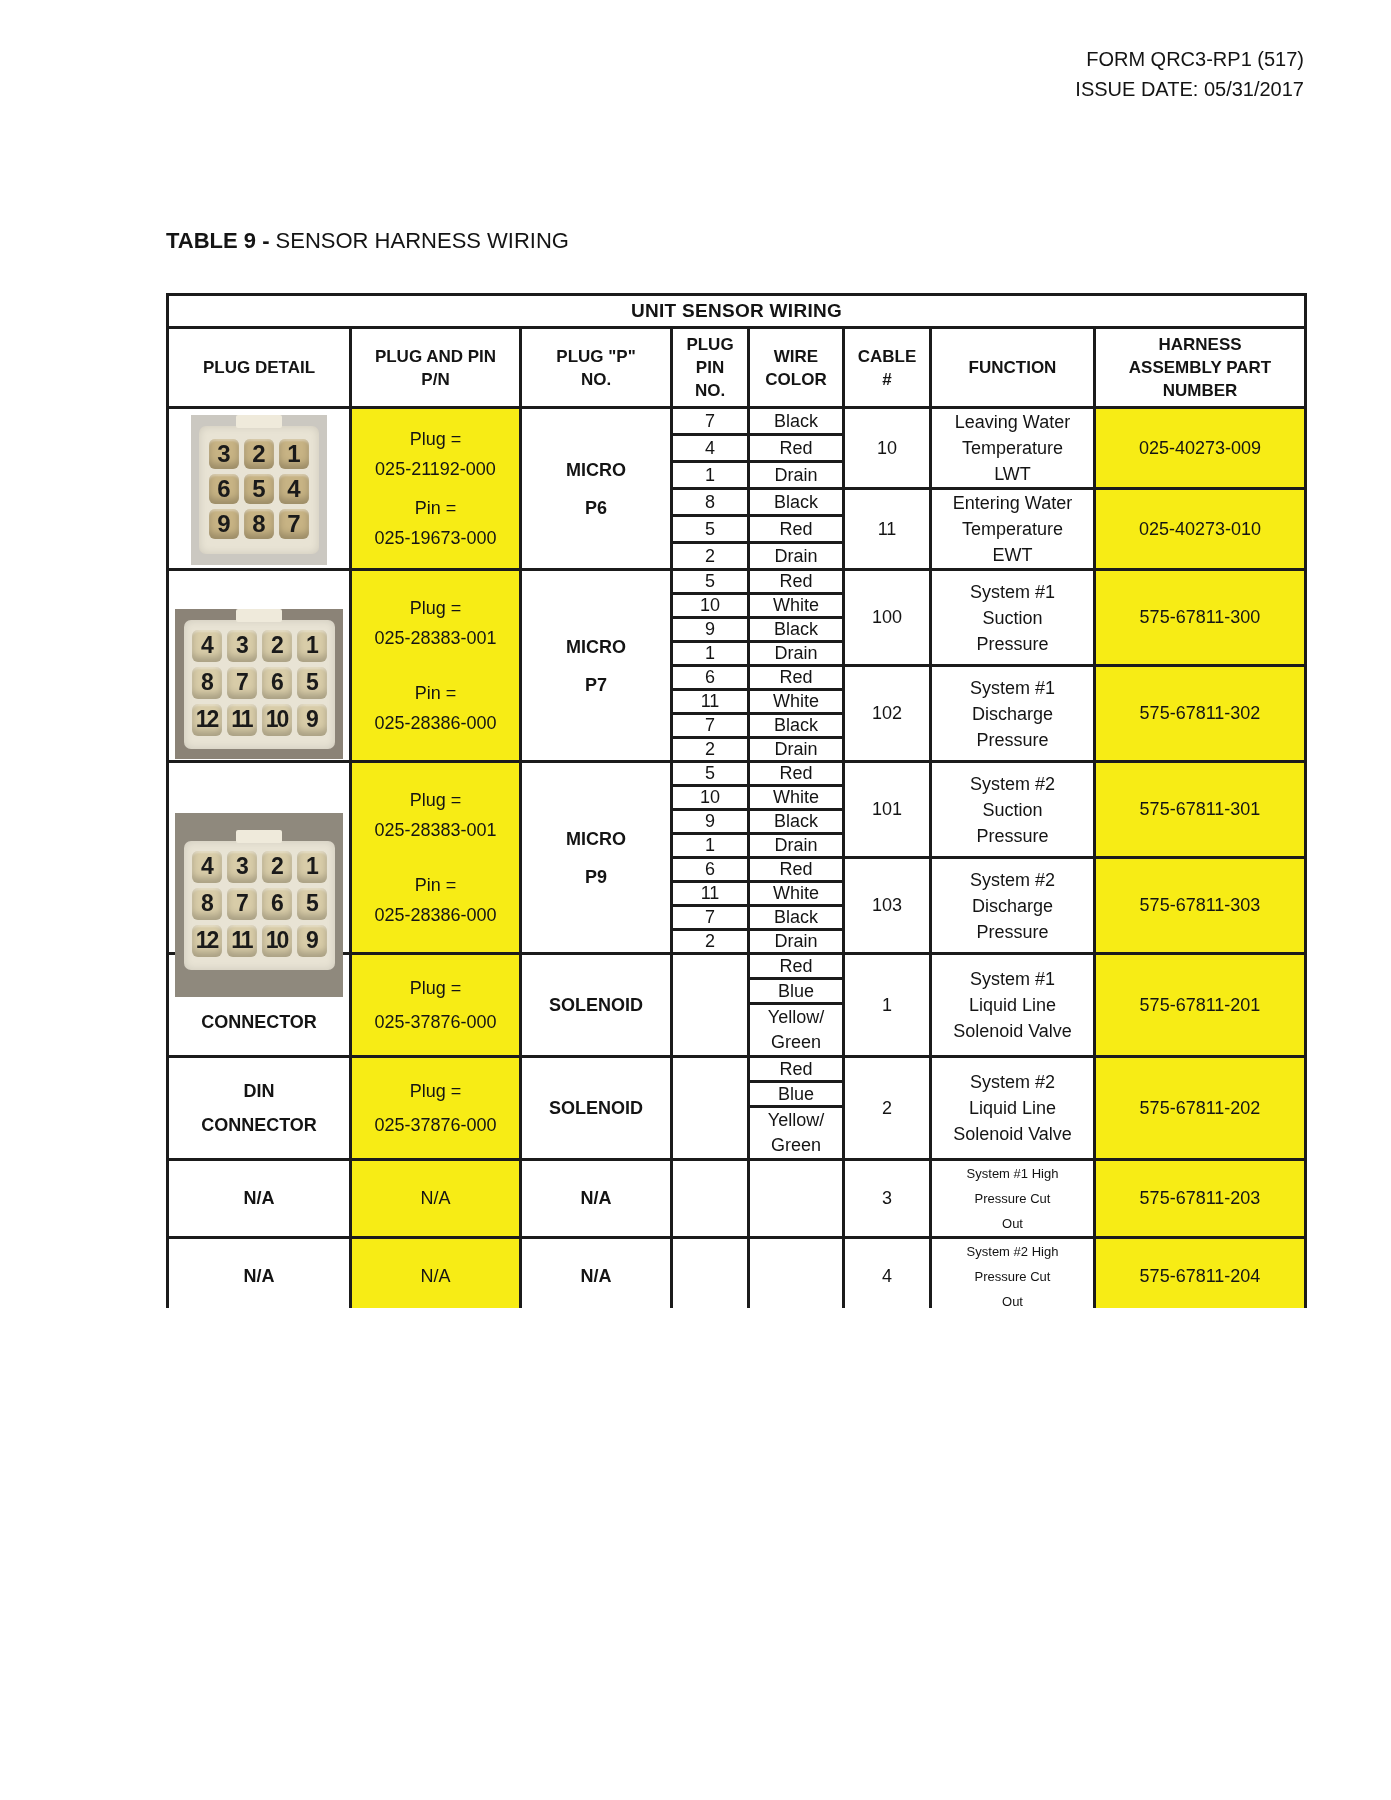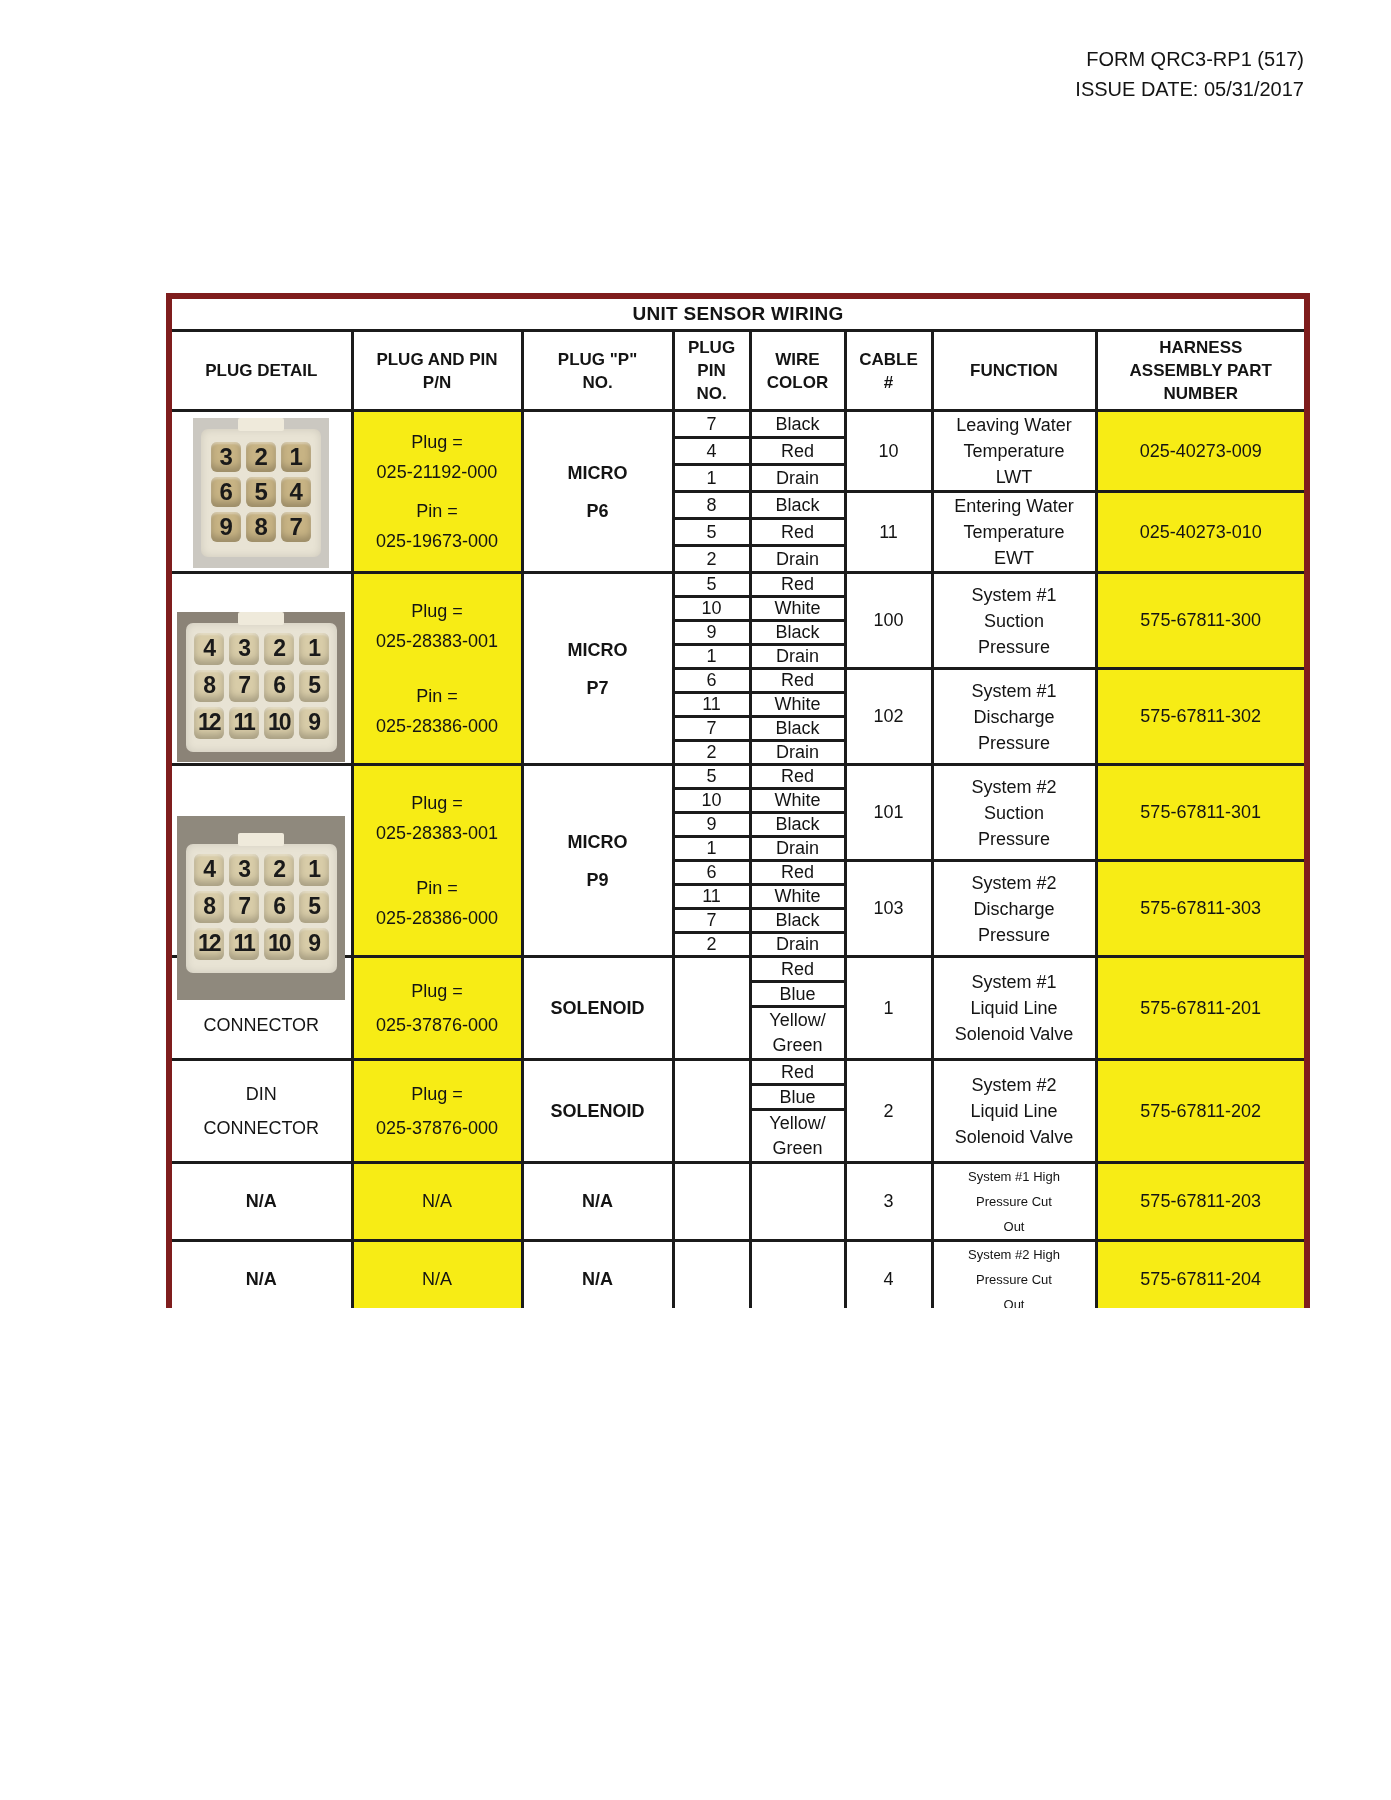--- a/index.html
+++ b/index.html
@@ -10,33 +10,33 @@
   .form-info{position:absolute;top:44px;right:87px;text-align:right;font-size:20px;line-height:30px;}
   .doc-title{position:absolute;top:116px;left:166px;width:1138px;text-align:center;
              font-size:38px;font-weight:700;letter-spacing:-0.5px;}
   .caption{position:absolute;top:228px;left:166px;font-size:22px;}
   .caption .cb{font-weight:700;}
   .brand{position:absolute;left:166px;top:1736px;font-size:17px;letter-spacing:0.5px;}
   .pagenum{position:absolute;right:87px;top:1735px;font-size:21px;font-weight:700;}
 
   
   .table-wrap{position:absolute;top:293px;left:166px;}
-  table.main{border-collapse:collapse;table-layout:fixed;width:1138px;border:6px solid #7f1d1d;}
+  table.main{border-collapse:collapse;table-layout:fixed;width:1138px;border:3px solid #7f1d1d;}
   .main th,.main td{border:3px solid #1b1b1b;padding:0;text-align:center;vertical-align:middle;
                     font-size:18px;color:#141414;position:relative;}
   .banner th{height:30px;font-size:19px;font-weight:700;letter-spacing:0.3px;}
   tr.hdr th{height:77px;font-size:17px;font-weight:700;line-height:23px;}
   tr.last td{border-bottom:5px solid #1b1b1b;}
   .hl{background:var(--hl,#F7EC15);}
   .b{font-weight:700;}
   .rh27{height:27px}.rh24{height:24px}.rh25{height:25px}.rh50{height:50px}.rh78{height:78px}
   .fn div{line-height:26px;}
   .fn.tight div{line-height:25px;font-size:13px;}
   .pno div{line-height:38px;font-weight:700;}
-  .dinlbl div{line-height:34px;font-weight:400;}
+  .dinlbl div{line-height:34px;font-weight:700;}
   .pp{position:absolute;inset:0;display:flex;flex-direction:column;justify-content:space-around;
       padding:10px 0;}
   .ppb div{line-height:30px;}
   .pp2 div{line-height:34px;}
   .wire2 div{line-height:25px;}
 
   
   .photo{position:absolute;left:50%;transform:translateX(-50%);display:flex;align-items:center;
          justify-content:center;z-index:2;}
   .ph-p6{top:6px;width:136px;height:150px;background:#cbc8c1;}
@@ -64,20 +64,23 @@
 <body>
 
 <div class="page">
 
   <div class="form-info">
     <div>FORM QRC3-RP1 (517)</div>
     <div>ISSUE DATE: 05/31/2017</div>
   </div>
 
 
+  <div class="caption">
+    <span class="cb">TABLE 9 - </span><span>SENSOR HARNESS WIRING</span>
+  </div>
 
   <div class="table-wrap">
   <table class="main">
     <colgroup>
       <col class="w1">
           <col class="w2">
           <col class="w3">
           <col class="w4">
       <col class="w5">
           <col class="w6">

